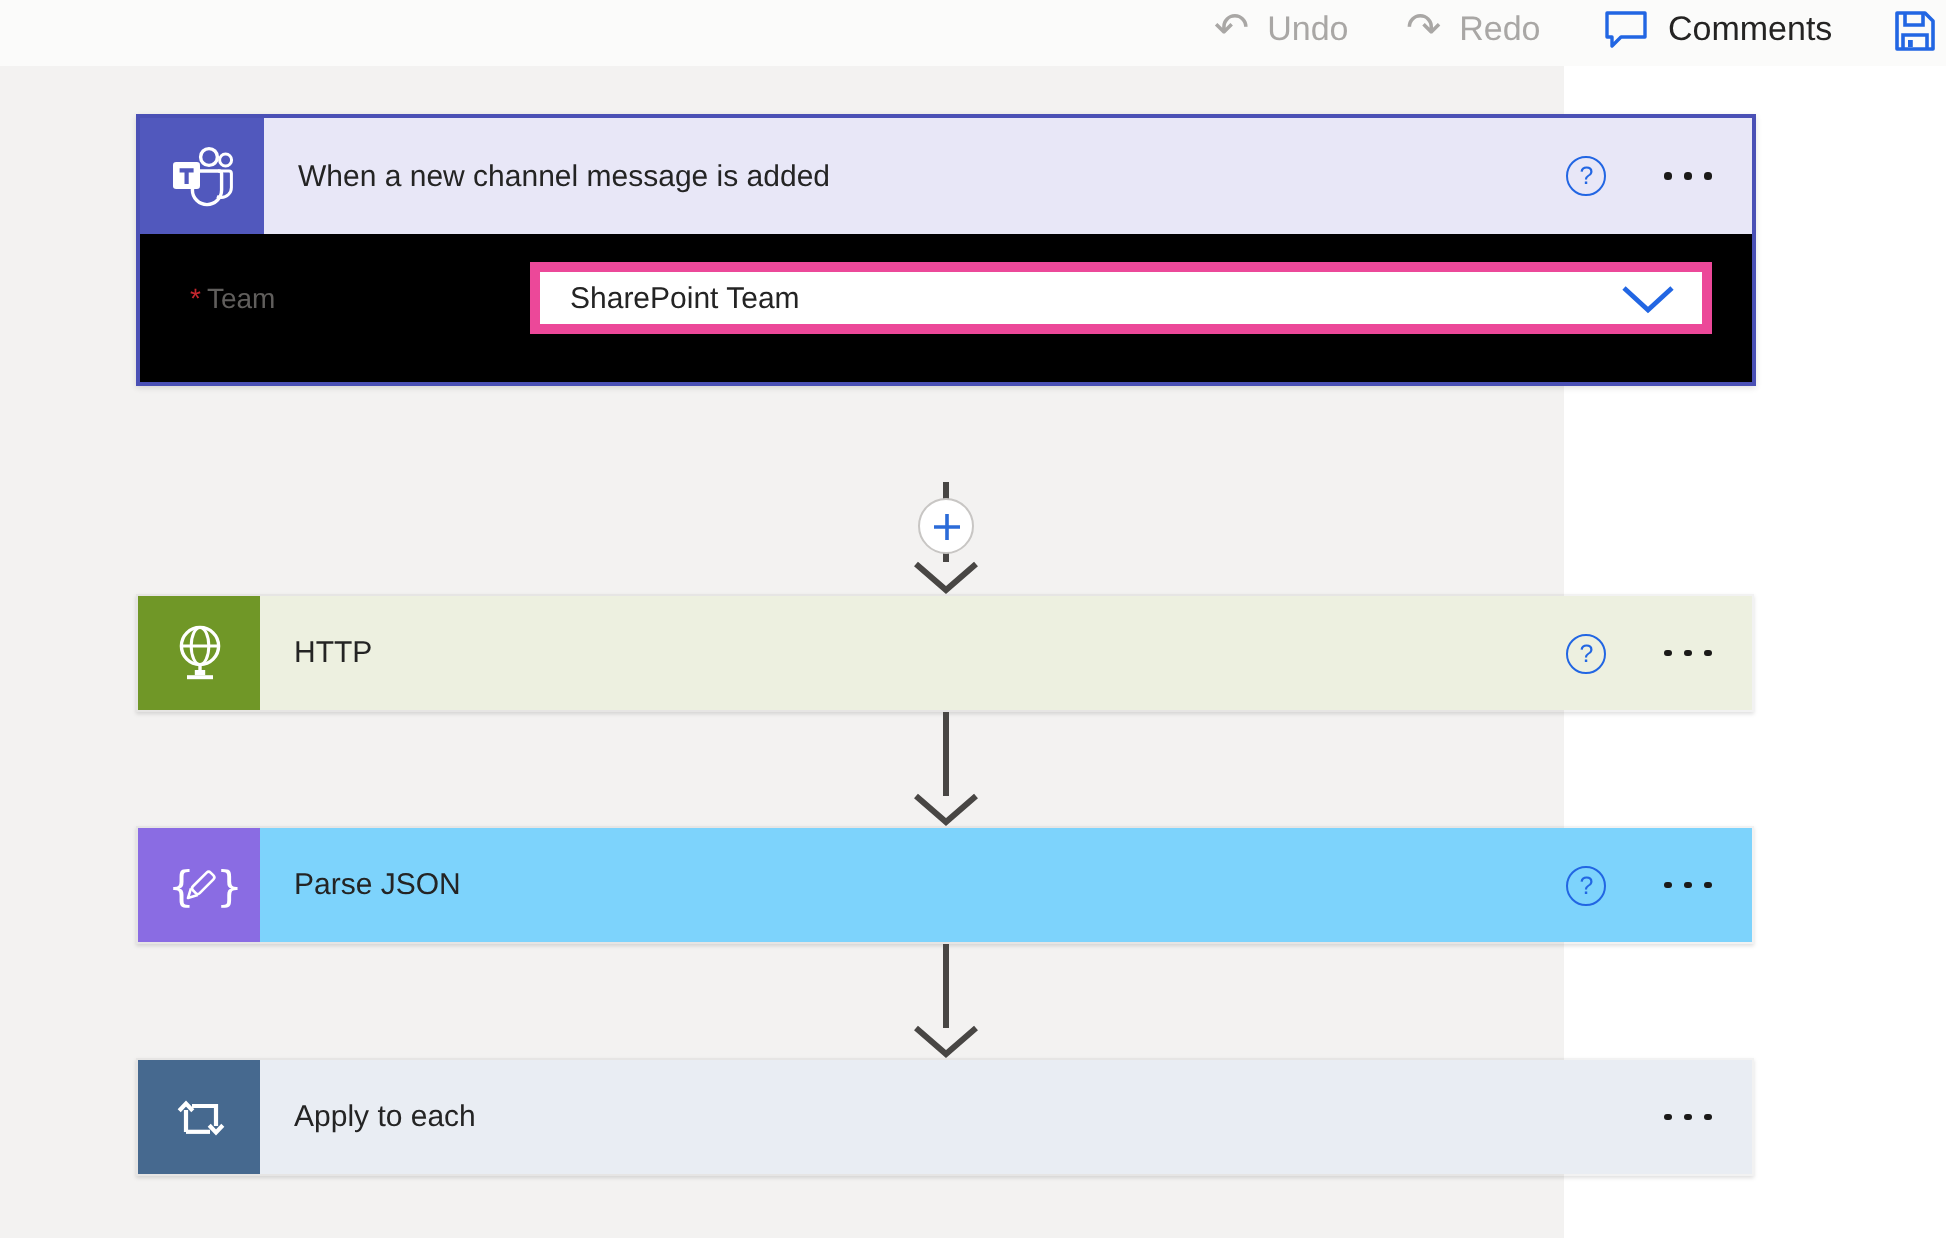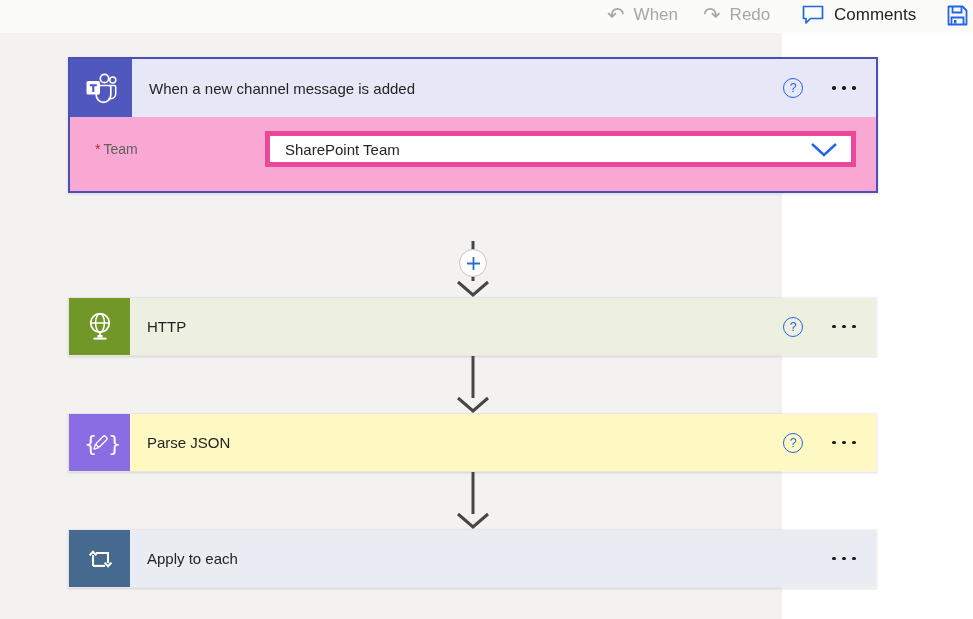--- a/index.html
+++ b/index.html
@@ -28,55 +28,55 @@
   .trigger-card .hdr-body { background:#e8e7f7; }
   .card-title { font-size:15px; color:#242424; flex:1; text-align:left; }
   .hdr-right { display:flex; align-items:center; gap:27px; }
 
   .help-btn { width:20px; height:20px; border-radius:50%; border:1.6px solid #2266e3;
     color:#2266e3; font-size:12.5px; display:flex; align-items:center; justify-content:center;
     background:transparent; cursor:pointer; }
   .more-btn { display:flex; gap:6.5px; align-items:center; padding:4px 2px; background:none; border:none; cursor:pointer; }
   .more-btn .dot { width:3.6px; height:3.6px; border-radius:50%; background:#1b1a19; }
 
-  .trigger-body { padding:14px 20px 24px 25px; background:#f9a8d4; }
+  .trigger-body { padding:14px 20px 24px 25px; background:#000000; }
   .field-row { display:flex; align-items:center; margin-bottom:14px; }
   .field-row:last-child { margin-bottom:0; }
   .field-label { width:170px; flex:0 0 170px; font-size:14px; color:#605e5c; }
   .req-mark { color:#c4262e; margin-right:3px; }
   .combo { flex:1; height:36px; border:5px solid #ec4899; background:#fff;
     display:flex; align-items:center; padding:0 13px 0 15px; cursor:pointer; }
   .combo-value { flex:1; font-size:15px; color:#242424; text-align:left; }
 
   
   .action-card { position:absolute; left:68px; width:809px; height:59px;
     display:flex; align-items:stretch; box-shadow:0 1px 2px rgba(0,0,0,.13);
     border:1px solid rgba(0,0,0,.05); cursor:pointer;justify-content:flex-end; }
   .tile-http { background:#709727; }
   .tile-parsejson { background:#8a6ce3; }
   .tile-apply { background:#46698f; }
   .bg-http { background:#edf0e0; }
-  .bg-parsejson { background:#fef9c3;gap:32px; }
+  .bg-parsejson { background:#7dd3fc;gap:32px; }
   .bg-apply { background:#e9edf3; }
   .action-card .icon-tile { width:61px; flex:0 0 61px; }
   .action-card .hdr-body { padding:0 18px 0 17px; }
 
   
   .connector { position:absolute; left:451px; pointer-events:none; }
   .plus-btn { position:absolute; left:459px; top:216px; width:28px; height:28px;
     border-radius:50%; background:#fff; border:1px solid #c8c6c4;
     display:flex; align-items:center; justify-content:center; cursor:pointer; padding:0; }
 </style>
 </head>
 <body>
 
 <div class="toolbar">
   <button class="tb-item tb-disabled" style="left:607px">
     <span class="tb-arrow-glyph">↶</span>
-    <span>When</span>
+    <span>Undo</span>
   </button>
   <button class="tb-item tb-disabled" style="left:703px">
     <span class="tb-arrow-glyph">↷</span>
     <span>Redo</span>
   </button>
   <button class="tb-item comments" style="left:801px">
     <span style="display:flex">
       <svg width="24" height="22" viewBox="0 0 24 22" fill="none">
         <path d="M2.5 2.5 h19 v12 h-12 l-4.5 4.5 v-4.5 h-2.5 z" stroke="#2266e3" stroke-width="1.7" stroke-linejoin="round"></path>
       </svg>

